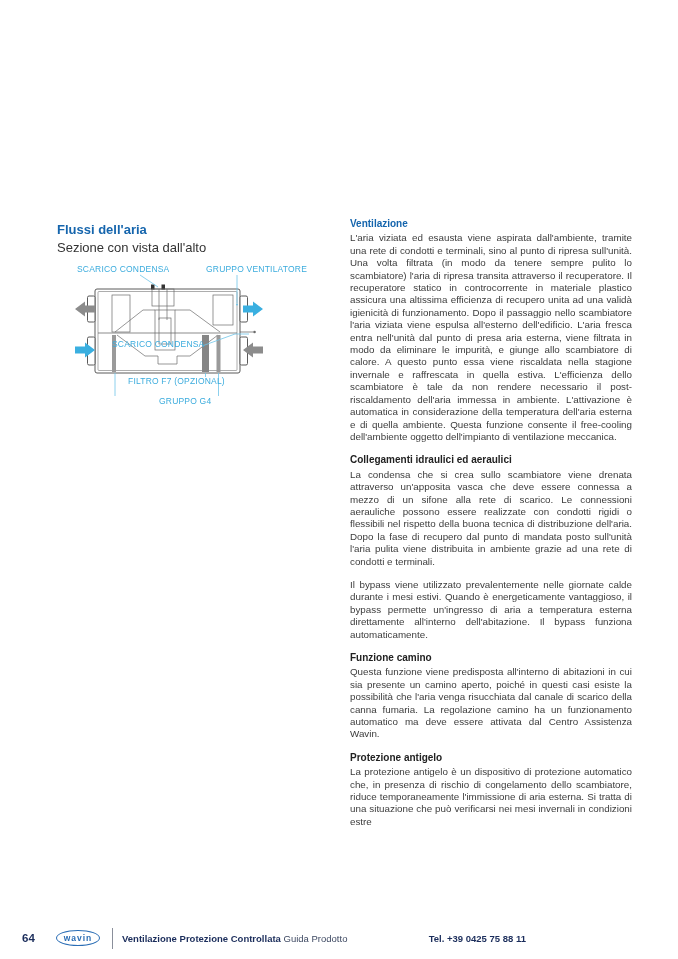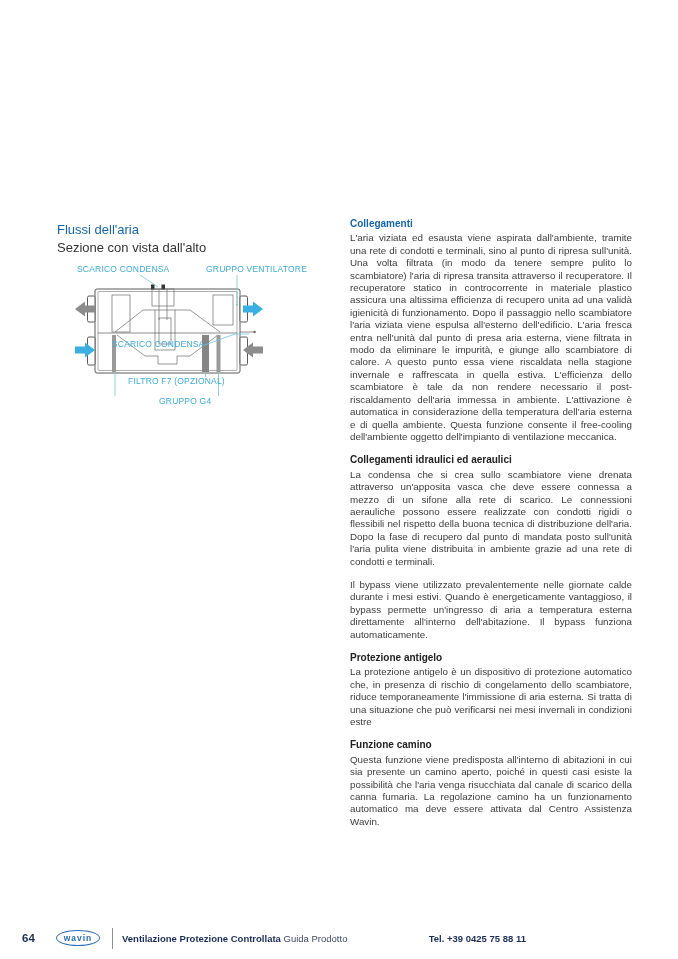--- a/index.html
+++ b/index.html
@@ -3,21 +3,21 @@
 <meta charset="utf-8">
 <style>
   html,body{margin:0;padding:0;background:#e8e8e8;}
   .page{
     position:relative;width:678px;height:959px;background:#ffffff;
     font-family:"Liberation Sans", sans-serif;color:#3a3a3a;overflow:hidden;
     box-shadow:0 0 4px rgba(0,0,0,.25);
   }
   
   .left-col{position:absolute;left:57px;top:222px;width:292px;}
-  .left-title{font-size:13px;font-weight:normal;color:#1565ad;margin:0 0 3px 0;}
+  .left-title{font-size:13px;font-weight:bold;color:#1565ad;margin:0 0 3px 0;}
   .left-subtitle{font-size:13px;color:#333;margin:0;}
   .diagram{position:absolute;left:-2px;top:40px;width:292px;height:162px;}
   .diagram svg{position:absolute;left:0;top:0;}
   .dlabel{
     position:absolute;font-size:8.5px;letter-spacing:.2px;color:#3aabdd;
     white-space:nowrap;line-height:10px;
   }
   
   .right-col{position:absolute;left:350px;top:218px;width:282px;}
   .section{margin:0 0 11px 0;}
@@ -118,37 +118,37 @@
       <div class="dlabel" style="left:22px;top:2px;">SCARICO CONDENSA</div>
       <div class="dlabel" style="left:151px;top:2px;">GRUPPO VENTILATORE</div>
       <div class="dlabel" style="left:57px;top:77px;">SCARICO CONDENSA</div>
       <div class="dlabel" style="left:73px;top:114px;">FILTRO F7 (OPZIONAL)</div>
       <div class="dlabel" style="left:104px;top:134px;">GRUPPO G4</div>
     </div>
   </div>
 
   <div class="right-col">
     <div class="section">
-      <h3 class="blue">Collegamenti</h3>
+      <h3 class="blue">Ventilazione</h3>
       <p>L'aria viziata ed esausta viene aspirata dall'ambiente, tramite una rete di condotti e terminali, sino al punto di ripresa sull'unità. Una volta filtrata (in modo da tenere sempre pulito lo scambiatore) l'aria di ripresa transita attraverso il recuperatore. Il recuperatore statico in controcorrente in materiale plastico assicura una altissima efficienza di recupero unita ad una validà igienicità di funzionamento. Dopo il passaggio nello scambiatore l'aria viziata viene espulsa all'esterno dell'edificio. L'aria fresca entra nell'unità dal punto di presa aria esterna, viene filtrata in modo da eliminare le impurità, e giunge allo scambiatore di calore. A questo punto essa viene riscaldata nella stagione invernale e raffrescata in quella estiva. L'efficienza dello scambiatore è tale da non rendere necessario il post-riscaldamento dell'aria immessa in ambiente. L'attivazione è automatica in considerazione della temperatura dell'aria esterna e di quella ambiente. Questa funzione consente il free-cooling dell'ambiente oggetto dell'impianto di ventilazione meccanica.</p>
     </div>
     <div class="section">
       <h3>Collegamenti idraulici ed aeraulici</h3>
       <p>La condensa che si crea sullo scambiatore viene drenata attraverso un'apposita vasca che deve essere connessa a mezzo di un sifone alla rete di scarico. Le connessioni aerauliche possono essere realizzate con condotti rigidi o flessibili nel rispetto della buona tecnica di distribuzione dell'aria. Dopo la fase di recupero dal punto di mandata posto sull'unità l'aria pulita viene distribuita in ambiente grazie ad una rete di condotti e terminali.</p>
     </div>
     <div class="section">
       <p>Il bypass viene utilizzato prevalentemente nelle giornate calde durante i mesi estivi. Quando è energeticamente vantaggioso, il bypass permette un'ingresso di aria a temperatura esterna direttamente all'interno dell'abitazione. Il bypass funziona automaticamente.</p>
     </div>
     <div class="section">
+      <h3>Funzione camino</h3>
+      <p>Questa funzione viene predisposta all'interno di abitazioni in cui sia presente un camino aperto, poiché in questi casi esiste la possibilità che l'aria venga risucchiata dal canale di scarico della canna fumaria. La regolazione camino ha un funzionamento automatico ma deve essere attivata dal Centro Assistenza Wavin.</p>
+    </div>
+    <div class="section">
       <h3>Protezione antigelo</h3>
       <p>La protezione antigelo è un dispositivo di protezione automatico che, in presenza di rischio di congelamento dello scambiatore, riduce temporaneamente l'immissione di aria esterna. Si tratta di una situazione che può verificarsi nei mesi invernali in condizioni estre</p>
-    </div>
-    <div class="section">
-      <h3>Funzione camino</h3>
-      <p>Questa funzione viene predisposta all'interno di abitazioni in cui sia presente un camino aperto, poiché in questi casi esiste la possibilità che l'aria venga risucchiata dal canale di scarico della canna fumaria. La regolazione camino ha un funzionamento automatico ma deve essere attivata dal Centro Assistenza Wavin.</p>
     </div>
   </div>
 
   <div class="footer">
     <div class="page-number">64</div>
     <div class="wavin-logo">
       <span>wavin</span>
     </div>
     <div class="footer-divider"></div>
     <div class="doc-title">

